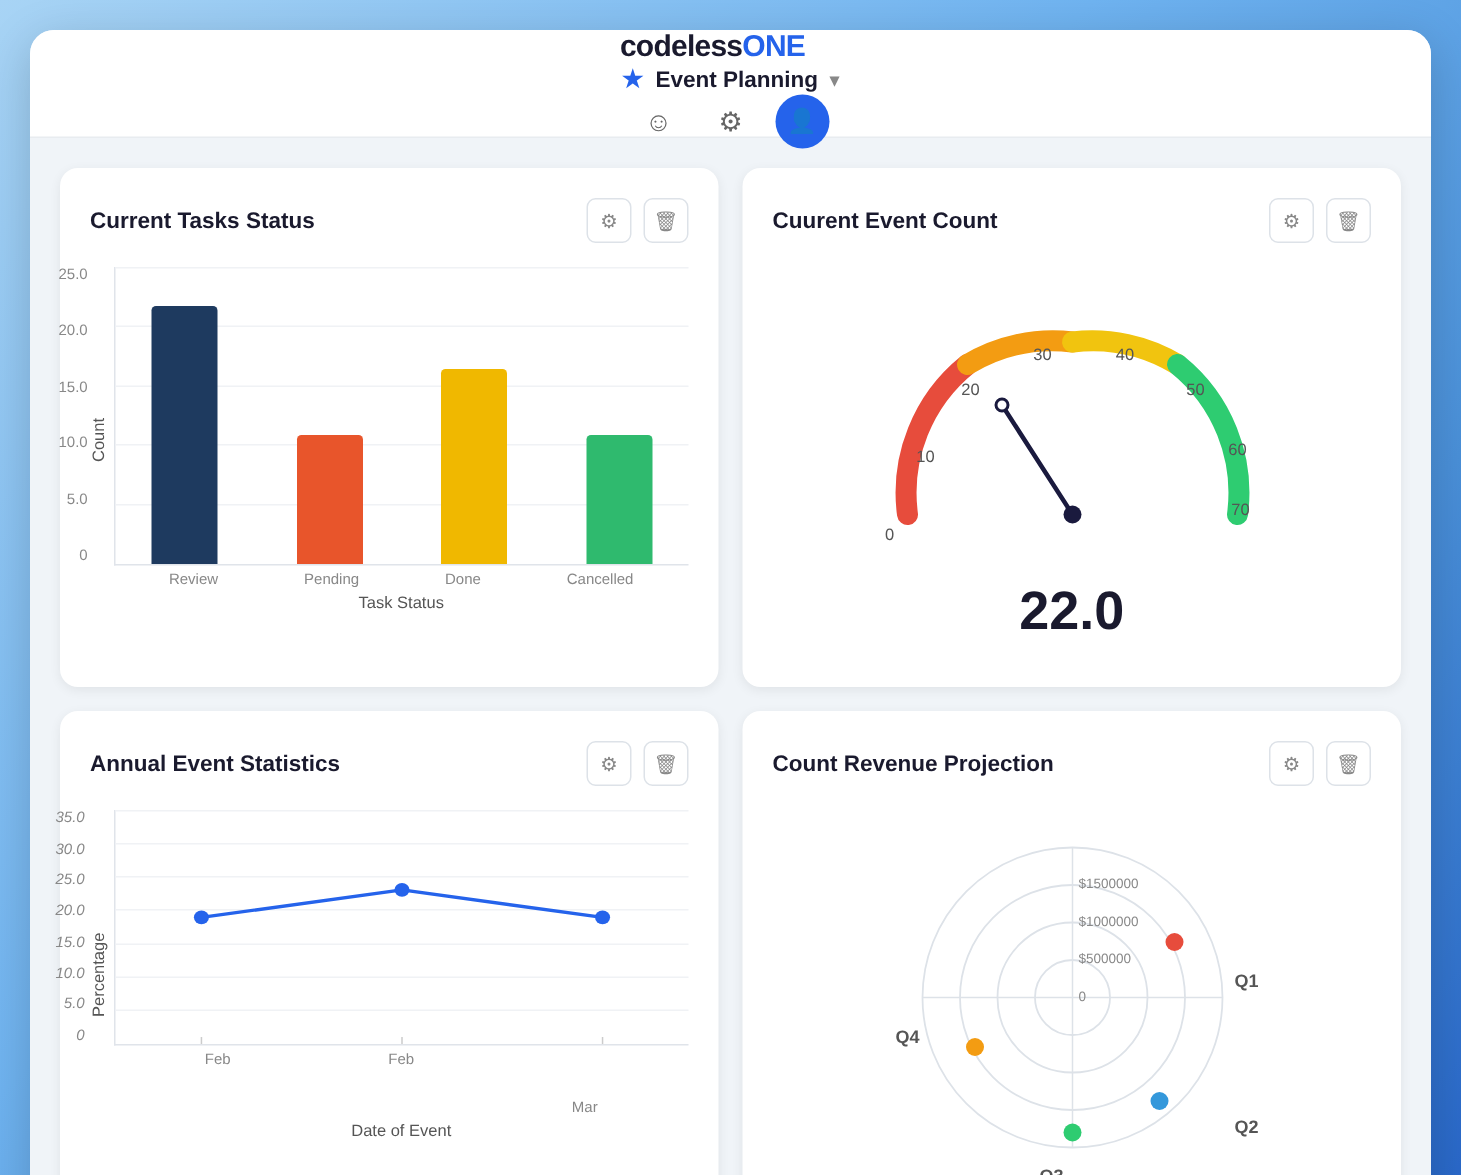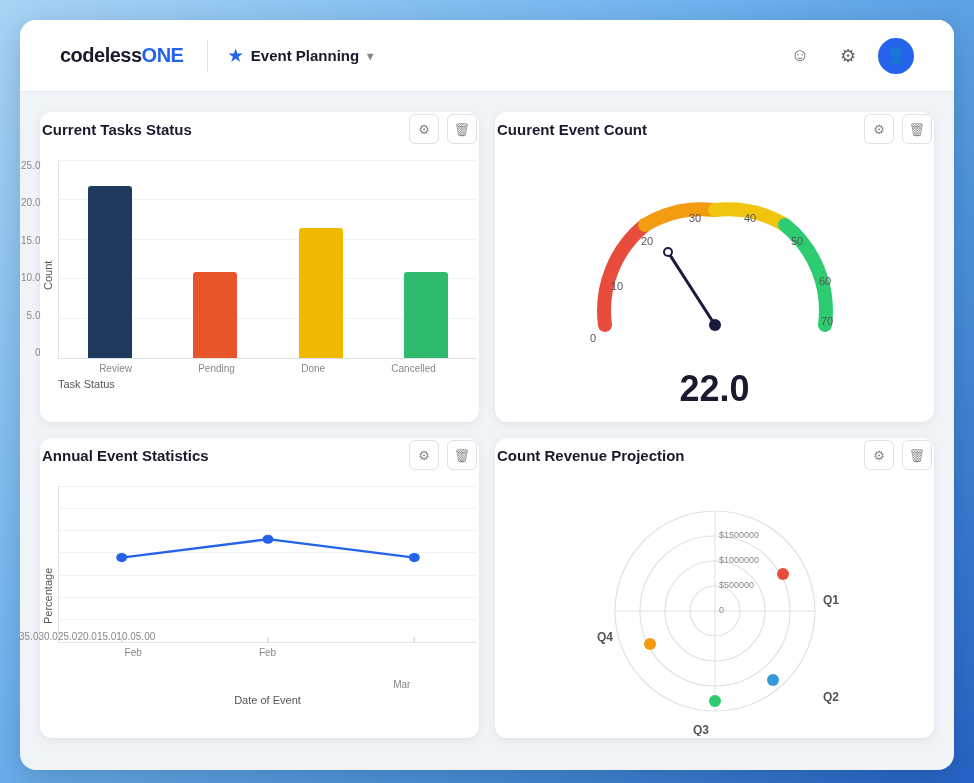--- a/index.html
+++ b/index.html
@@ -21,20 +21,21 @@
       box-shadow: 0 8px 32px rgba(0,0,0,0.18);
     }
     
     .header {
       background: #fff;
       display: flex;
       align-items: center;
       padding: 0 40px;
       height: 72px;
       border-bottom: 1px solid #e8ecf0;
+      flex-direction: column;
     }
     .logo {
       font-size: 20px;
       font-weight: 700;
       color: #1a1a2e;
       letter-spacing: -0.5px;
       margin-right: 24px;
     }
     .logo span { color: #2563eb; }
     .divider-v {
@@ -90,21 +91,21 @@
     .dashboard {
       padding: 20px;
       display: grid;
       grid-template-columns: 1fr 1fr;
       grid-template-rows: auto auto;
       gap: 16px;
     }
     .card {
       background: #fff;
       border-radius: 12px;
-      padding: 2px;
+      padding: 20px;
       box-shadow: 0 2px 8px rgba(0,0,0,0.07);
     }
     .card-header {
       display: flex;
       align-items: center;
       margin-bottom: 16px;
     }
     .card-title {
       font-size: 15px;
       font-weight: 700;
@@ -224,21 +225,21 @@
               </div>
             </div>
           </div>
 
           <div style="display:flex; justify-content:space-around; padding: 4px 8px 0 8px;">
             <span style="font-size:10px;color:#888;text-align:center;">Review</span>
             <span style="font-size:10px;color:#888;text-align:center;">Pending</span>
             <span style="font-size:10px;color:#888;text-align:center;">Done</span>
             <span style="font-size:10px;color:#888;text-align:left;">Cancelled</span>
           </div>
-          <div style="font-size:11px; color:#555; margin-top:4px;">Task Status</div>
+          <div style="text-align:center; font-size:11px; color:#555; margin-top:4px;">Task Status</div>
         </div>
       </div>
     </div>
 
     <div class="card">
       <div class="card-header">
         <span class="card-title">Cuurent Event Count</span>
         <button class="card-icon-btn">⚙</button>
         <button class="card-icon-btn">🗑</button>
       </div>
@@ -281,21 +282,21 @@
       <div class="card-header">
         <span class="card-title">Annual Event Statistics</span>
         <button class="card-icon-btn">⚙</button>
         <button class="card-icon-btn">🗑</button>
       </div>
       <div style="display:flex; align-items:stretch; height:220px;">
         <div style="writing-mode:vertical-rl; transform:rotate(180deg); font-size:11px; color:#555; margin-right:4px; display:flex; align-items:center; justify-content:center;">Percentage</div>
         <div style="display:flex; flex-direction:column; flex:1;">
           <div style="flex:1; position:relative; border-left:1px solid #e0e4ea; border-bottom:1px solid #e0e4ea;">
 
-            <div style="position:absolute; left:-40px; top:0; bottom:0; display:flex; flex-direction:row; justify-content:space-between; align-items:flex-end;">
+            <div style="position:absolute; left:-40px; top:0; bottom:0; display:flex; flex-direction:column; justify-content:space-between; align-items:flex-end;font-style:italic;">
               <span style="font-size:10px;color:#888;">35.0</span>
               <span style="font-size:10px;color:#888;">30.0</span>
               <span style="font-size:10px;color:#888;">25.0</span>
               <span style="font-size:10px;color:#888;">20.0</span>
               <span style="font-size:10px;color:#888;">15.0</span>
               <span style="font-size:10px;color:#888;">10.0</span>
               <span style="font-size:10px;color:#888;">5.0</span>
               <span style="font-size:10px;color:#888;">0</span>
             </div>
 

